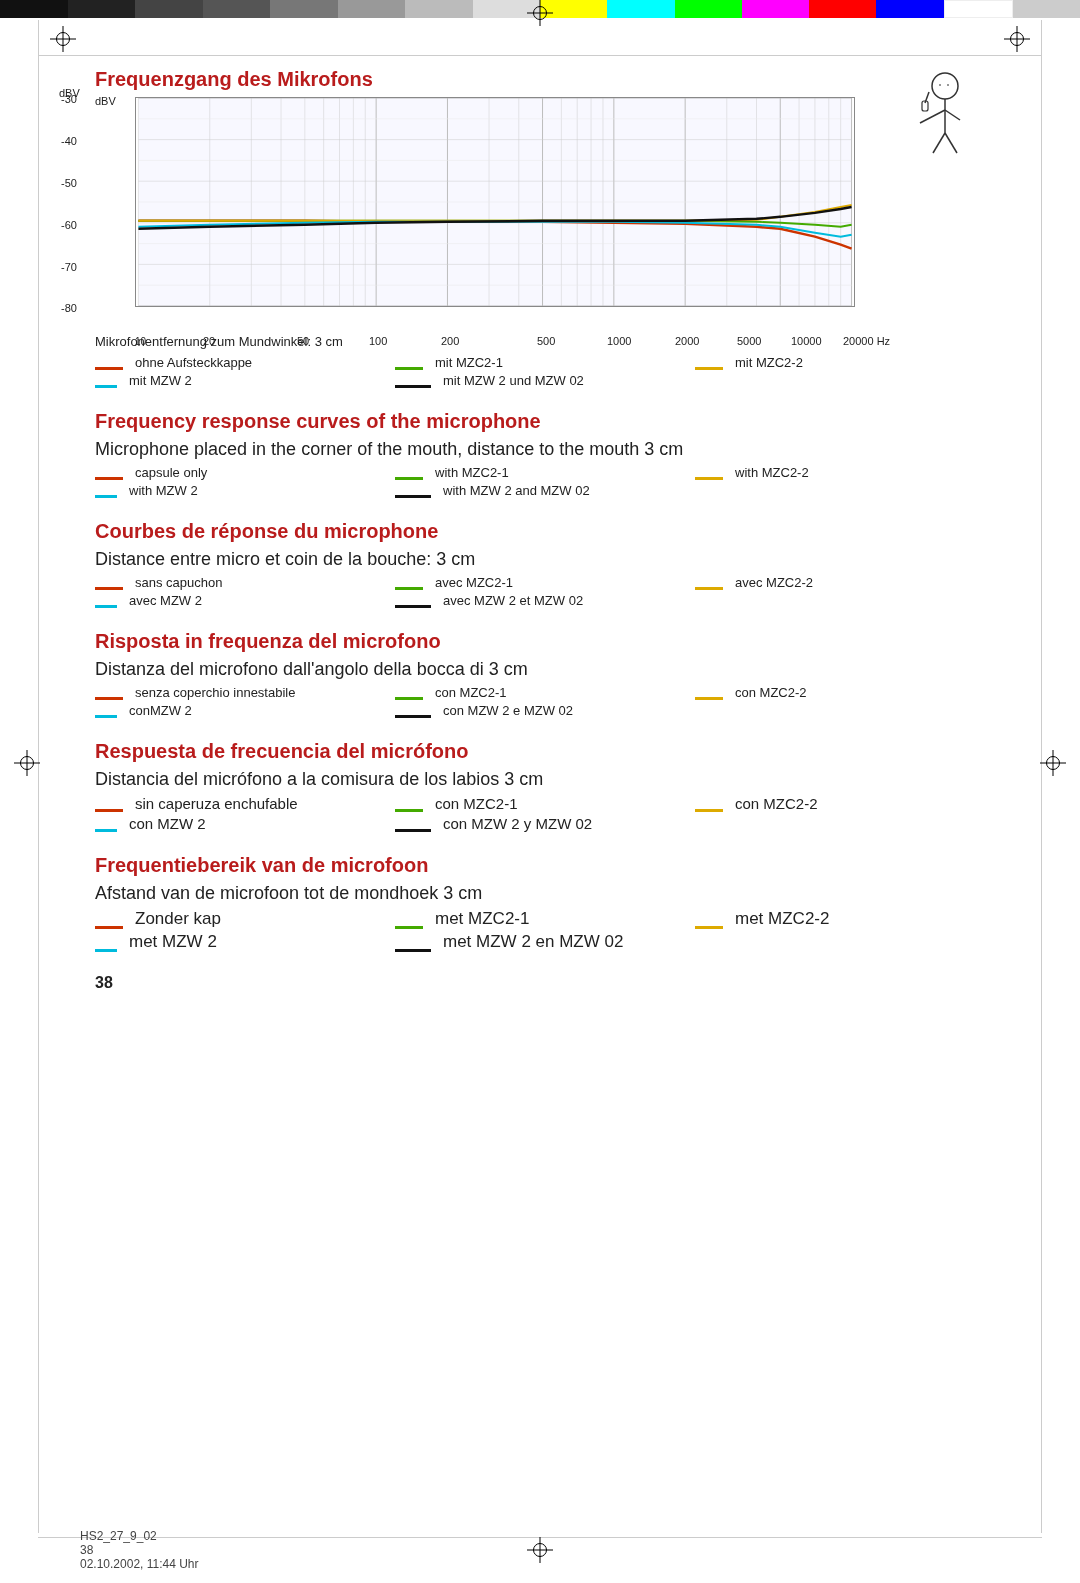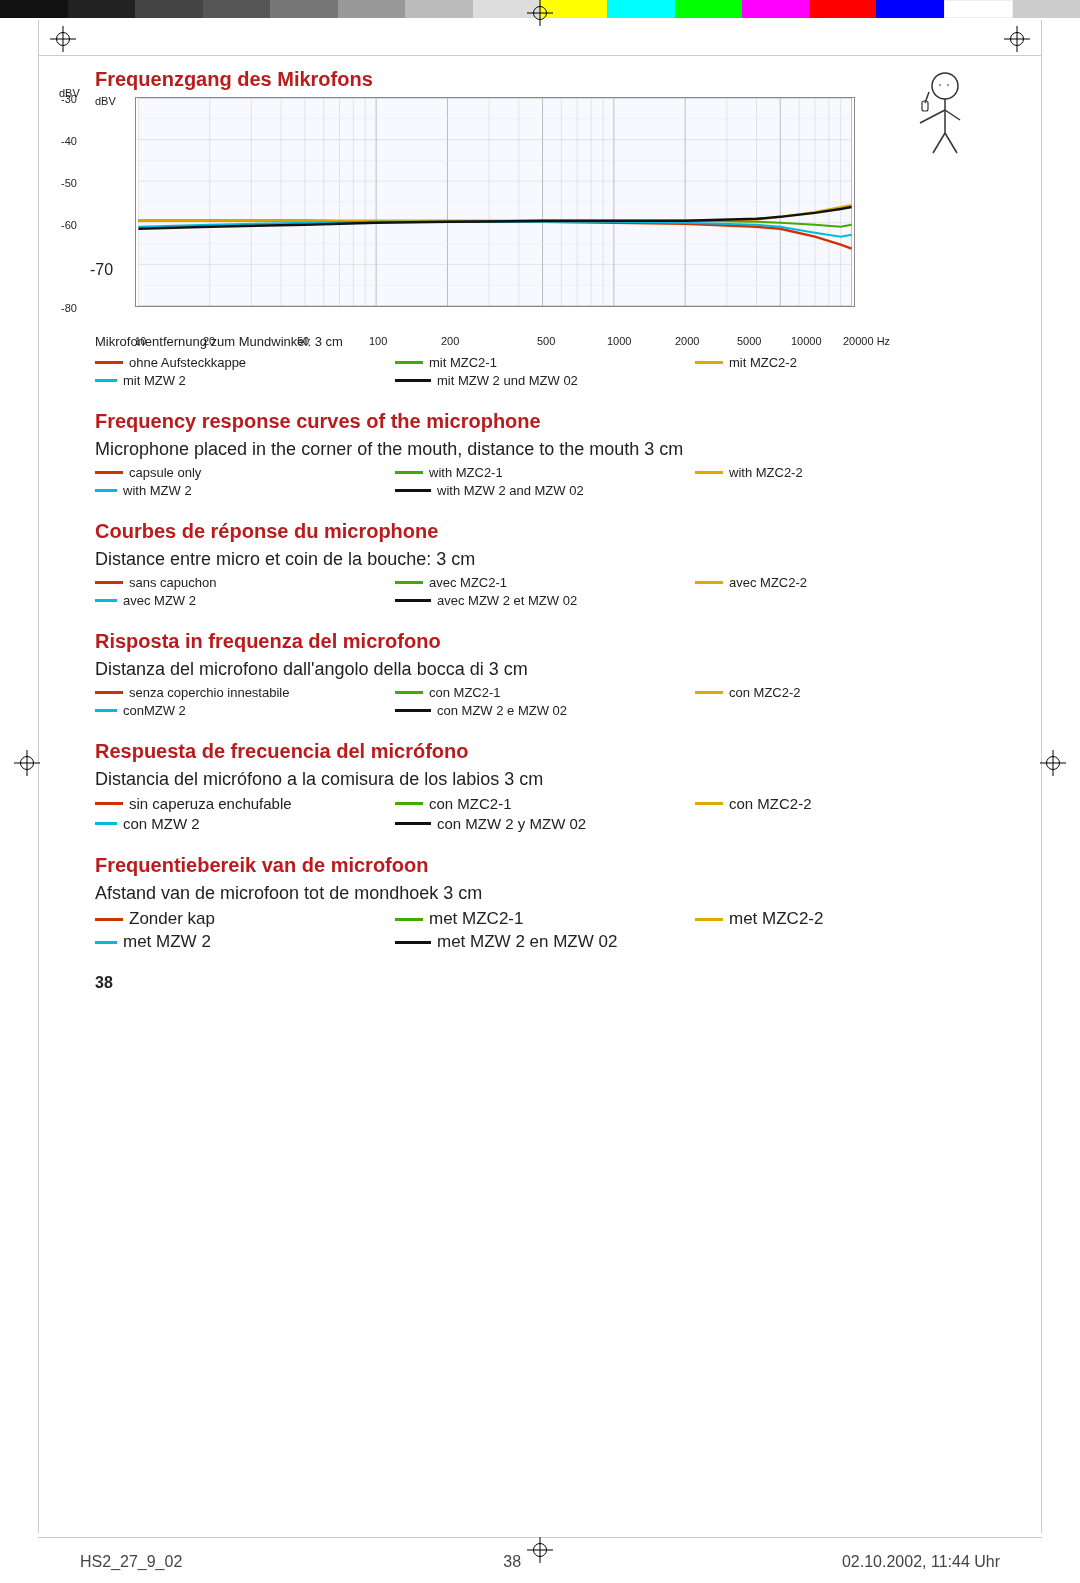--- a/index.html
+++ b/index.html
@@ -36,22 +36,22 @@
     
     .section-heading {
       font-size: 20px;
       font-weight: bold;
       color: #b91c1c;
       margin-bottom: 6px;
     }
 
     .legend-item {
       display: flex;
-      align-items: center;
-      gap: 6px;
+      align-items: flex-end;
+      gap: 12px;
     }
 
     .legend-line {
       display: inline-block;
       width: 28px;
       height: 3px;
       flex-shrink: 0;
     }
 
     
@@ -66,22 +66,23 @@
     }
 
     
     .footer {
       position: absolute;
       bottom: 12px;
       left: 80px;
       right: 80px;
       display: flex;
       justify-content: space-between;
-      font-size: 16px;
+      font-size: 12px;
       color: #444;
+      flex-direction: column;
     }
 
     
     .page-number-large {
       font-size: 16px;
       font-weight: bold;
       margin-top: 10px;
     }
 
     
@@ -309,21 +310,21 @@
         <polyline points="0,130 72,128 168,126 240,125 312,125 408,125 480,125 552,126 624,128 648,130 683,136 709,140 720,138" fill="none" stroke="#00bbdd" stroke-width="2"></polyline>
 
         <polyline points="0,132 72,130 168,128 240,126 312,125 408,124 480,124 552,124 624,122 648,120 683,116 709,112 720,110" fill="none" stroke="#111111" stroke-width="2.5"></polyline>
       </svg>
 
       <div style="position:absolute;left:-36px;top:-10px;font-size:11px;">dBV</div>
       <div style="position:absolute;left:-34px;top:-4px;font-size:11px;">-30</div>
       <div style="position:absolute;left:-34px;top:38px;font-size:11px;">-40</div>
       <div style="position:absolute;left:-34px;top:80px;font-size:11px;">-50</div>
       <div style="position:absolute;left:-34px;top:122px;font-size:11px;">-60</div>
-      <div style="position:absolute;left:-34px;top:164px;font-size:16px;margin-left:29px;">-70</div>
+      <div style="position:absolute;left:-34px;top:164px;font-size:11px;">-70</div>
       <div style="position:absolute;left:-34px;top:205px;font-size:11px;">-80</div>
 
       <div style="position:absolute;left:40px;bottom:-18px;font-size:10px;margin-top:26px;">10</div>
       <div style="position:absolute;left:108px;bottom:-18px;font-size:11px;">20</div>
       <div style="position:absolute;left:202px;bottom:-18px;font-size:11px;">50</div>
       <div style="position:absolute;left:274px;bottom:-18px;font-size:11px;">100</div>
       <div style="position:absolute;left:346px;bottom:-18px;font-size:11px;">200</div>
       <div style="position:absolute;left:442px;bottom:-18px;font-size:11px;">500</div>
       <div style="position:absolute;left:512px;bottom:-18px;font-size:11px;">1000</div>
       <div style="position:absolute;left:580px;bottom:-18px;font-size:11px;">2000</div>

